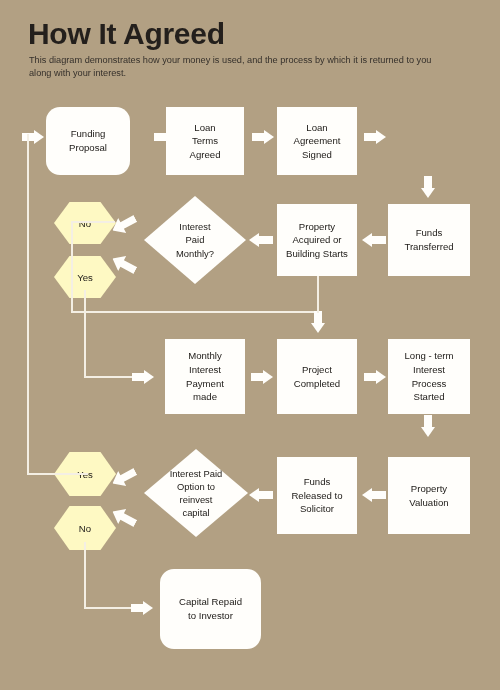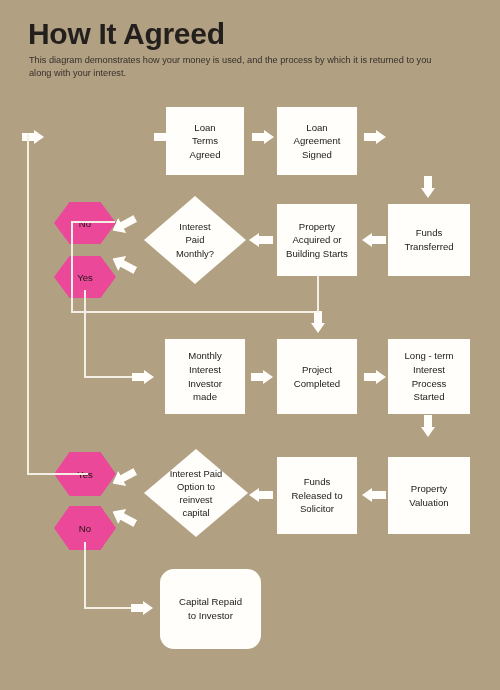--- a/index.html
+++ b/index.html
@@ -53,21 +53,21 @@
     font-size: 9.6px;
     line-height: 1.42;
     padding: 3px;
   }
   .node.rounded { border-radius: 14px; }
   .node .lbl { display: block; white-space: pre-line; }
 
   
   .hex {
     position: absolute;
-    background: #ec4899;
+    background: #fef9c3;
     clip-path: polygon(25% 0%, 75% 0%, 100% 50%, 75% 100%, 25% 100%, 0% 50%);
     display: flex;
     align-items: center;
     justify-content: center;
     color: #1d1a17;
     font-size: 9.6px;
     text-align: center;
   }
   
   .diamond {
@@ -138,20 +138,24 @@
 <body>
 
 <div id="canvas">
 
   <div class="hdr-title">How It Agreed</div>
   <div class="hdr-sub">This diagram demonstrates how your money is used, and the process by which it is returned to you along with your interest.</div>
 
   <div class="shaft" style="left:22px; top:133px; width:14px; height:8px;"></div>
   <div class="arrow right" style="left:34px; top:130px;"></div>
 
+  <div class="node rounded" style="left:46px; top:107px; width:84px; height:68px;">
+    <span class="lbl">Funding
+Proposal</span>
+  </div>
 
   <div class="shaft" style="left:154px; top:133px; width:14px; height:8px;"></div>
   <div class="arrow right" style="left:166px; top:130px;"></div>
 
   <div class="node" style="left:166px; top:107px; width:78px; height:68px;">
     <span class="lbl">Loan
 Terms
 Agreed</span>
   </div>
 
@@ -215,21 +219,21 @@
   <div class="line" style="left:317px; top:276px; width:2px; height:37px;"></div>
 
   <div class="line" style="left:84px; top:290px; width:2px; height:88px;"></div>
   <div class="line" style="left:84px; top:376px; width:52px; height:2px;"></div>
   <div class="shaft" style="left:132px; top:373px; width:14px; height:8px;"></div>
   <div class="arrow right" style="left:144px; top:370px;"></div>
 
   <div class="node" style="left:165px; top:339px; width:80px; height:75px;">
     <span class="lbl">Monthly
 Interest
-Investor
+Payment
 made</span>
   </div>
 
   <div class="shaft" style="left:251px; top:373px; width:14px; height:8px;"></div>
   <div class="arrow right" style="left:263px; top:370px;"></div>
 
   <div class="node" style="left:277px; top:339px; width:80px; height:75px;">
     <span class="lbl">Project
 Completed</span>
   </div>

